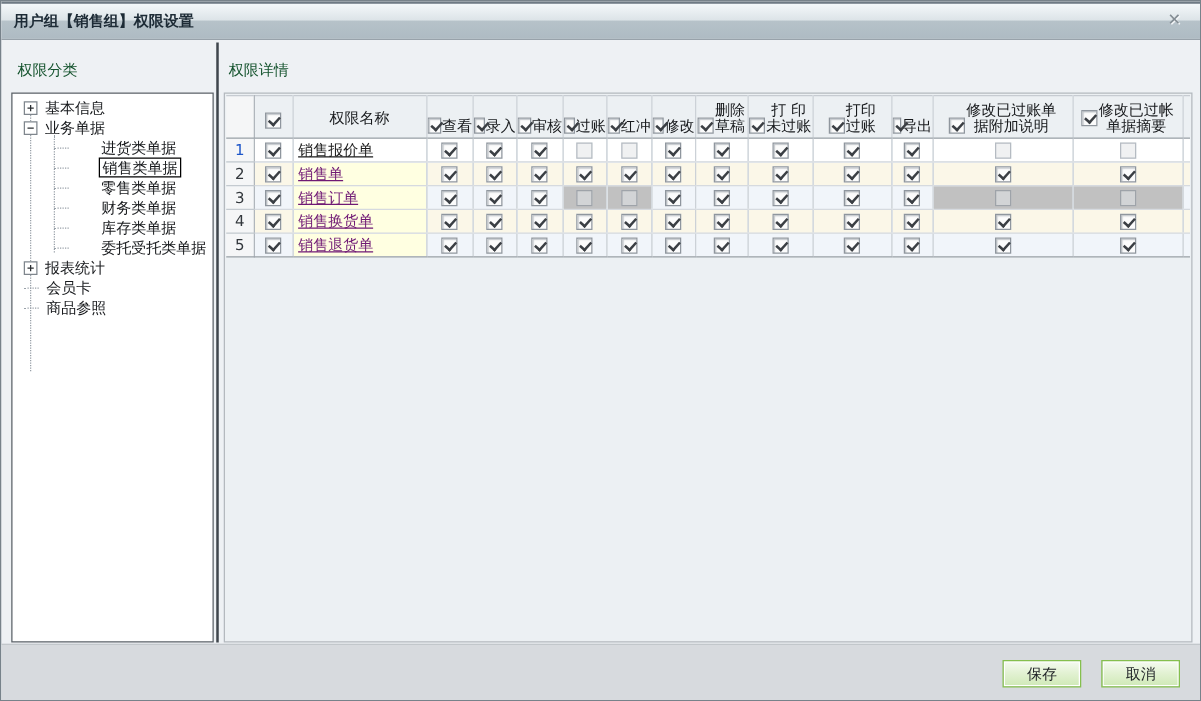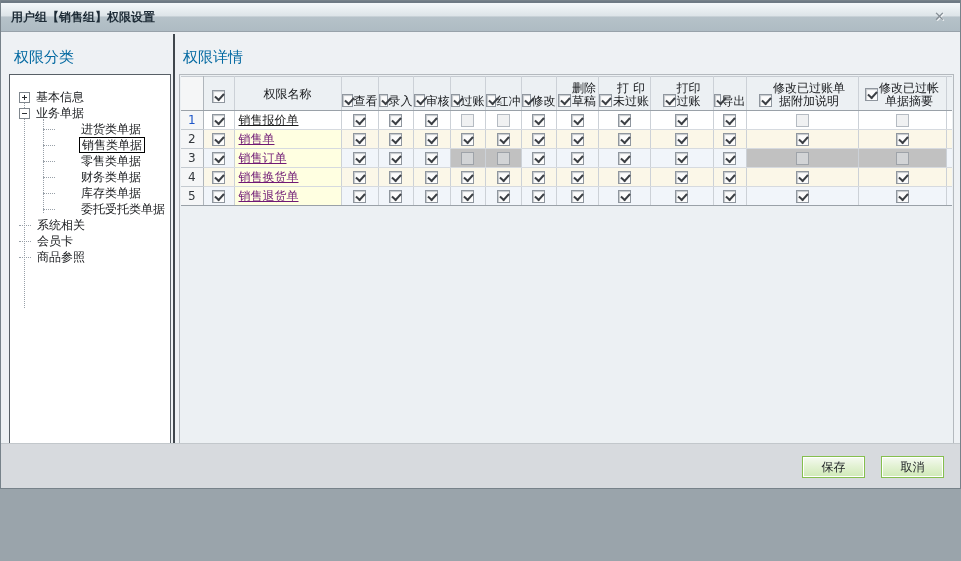--- a/index.html
+++ b/index.html
@@ -1,40 +1,40 @@
 <!DOCTYPE html>
 <html><head>
 <meta charset="utf-8">
 <style>
   * { margin:0; padding:0; box-sizing:border-box; }
   html,body { width:961px; height:561px; font-family:"DejaVu Sans","Liberation Sans",sans-serif; }
   body { background:#9aa4ab; }
-  .window { position:relative; width:961px; height:489px; border:1px solid #77828a; background:#eef1f4; overflow:hidden; }
+  .window { position:relative; width:961px; height:561px; border:1px solid #77828a; background:#eef1f4; overflow:hidden; }
 
   
   .titlebar { position:absolute; left:0; top:0; width:100%; height:31px;
     border-top:2px solid #6e7a84;
     background:linear-gradient(to bottom,#f4f8fa 0%, #dde4e8 46%, #b6c2c9 50%, #aebbc3 100%);
     border-bottom:1px solid #98a2aa; }
   .title { position:absolute; left:10px; top:6px; font-size:12px; font-weight:bold; color:#1d2b36; }
   .close-x { position:absolute; right:15px; top:6px; font-size:13px; font-weight:bold; color:#848d94;
     text-shadow:1px 1px 0 #f4f6f8; cursor:default; }
 
   
   .vsplit { position:absolute; left:172px; top:33px; width:2px; height:480px; background:#3f464c; }
 
   
-  .sec-header { position:absolute; top:47px; font-size:15px; color:#0369a1; }
+  .sec-header { position:absolute; top:47px; font-size:12px; color:#14532d; }
   .sec-header.left { left:13px; }
   .sec-header.right { left:182px; }
 
   
   .tree-box { position:absolute; left:8px; top:73px; width:162px; height:440px; background:#fff;
     border:1px solid #585f66; padding-top:3px; overflow:hidden; }
-  .tree { position:relative;margin-top:11px; }
+  .tree { position:relative; }
   .guide { position:absolute; border-left:1px dotted #98a0a8; width:0; }
   .guide.root { left:14px; top:11px; height:208px; }
   .guide.child { left:33px; top:30px; height:94px; }
   .titem { display:flex; align-items:center; height:16px; padding-left:9px; gap:4px; position:relative; font-size:12px; color:#17191c; white-space:nowrap; }
   .titem.lvl1 { padding-left:33px;gap:24px; }
   .exp { position:relative; flex:none; }
   .exp.state-plus, .exp.state-minus { width:11px; height:11px; border:1px solid #7f868d; background:#fff; }
   .exp.state-plus::before, .exp.state-minus::before { content:""; position:absolute; left:2px; top:4px; width:5px; height:1px; background:#2b2f33; }
   .exp.state-plus::after { content:""; position:absolute; left:4px; top:2px; width:1px; height:5px; background:#2b2f33; }
   .exp.state-none { width:12px; height:0; border-top:1px dotted #98a0a8; }
@@ -131,22 +131,22 @@
       </div>
       <div class="titem lvl1 state-false">
         <span class="exp state-none"></span>
         <span class="tlabel">库存类单据</span>
       </div>
       <div class="titem lvl1 state-false">
         <span class="exp state-none"></span>
         <span class="tlabel">委托受托类单据</span>
       </div>
       <div class="titem lvl0 state-false">
-        <span class="exp state-none"></span>
-        <span class="tlabel">系统相关</span>
+        <span class="exp state-plus"></span>
+        <span class="tlabel">报表统计</span>
       </div>
       <div class="titem lvl0 state-false">
         <span class="exp state-none"></span>
         <span class="tlabel">会员卡</span>
       </div>
       <div class="titem lvl0 state-false">
         <span class="exp state-none"></span>
         <span class="tlabel">商品参照</span>
       </div>
     </div>

